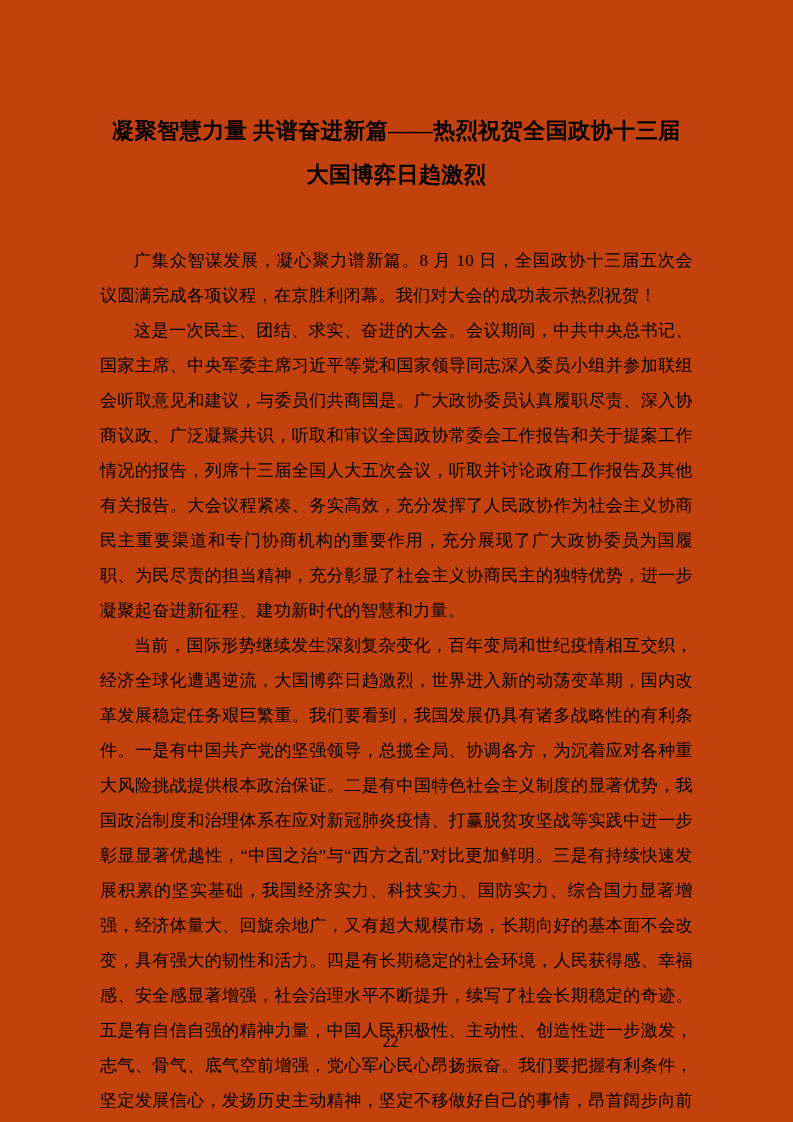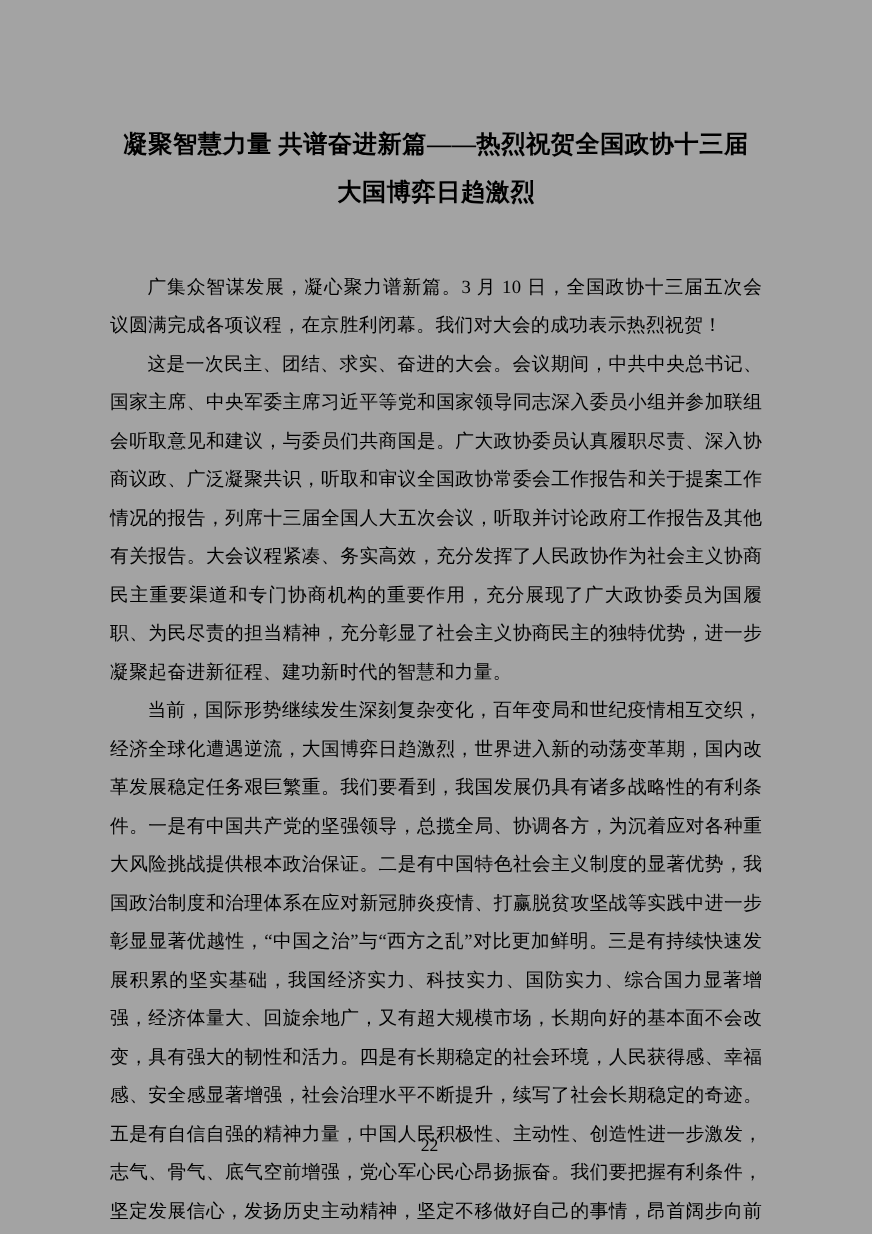--- a/index.html
+++ b/index.html
@@ -5,21 +5,21 @@
   html, body {
     margin: 0;
     padding: 0;
     background: #ffffff;
   }
   .page {
     position: relative;
     width: 793px;
     height: 1122px;
     margin: 0 auto;
-    background: #a3a3a3;
+    background: #c2410c;
     color: #000000;
     font-family: "Liberation Serif", "DejaVu Serif", serif;
     overflow: hidden;
     box-sizing: border-box;
   }
   .content {
     position: absolute;
     left: 100px;
     right: 100px;
     top: 94px;
@@ -58,21 +58,21 @@
 </head>
 <body>
 
 <div class="page">
   <div class="content">
     <h1 class="doc-title">
       <span class="title-line">凝聚智慧力量 共谱奋进新篇——热烈祝贺全国政协十三届</span>
       <span class="title-line">大国博弈日趋激烈</span>
     </h1>
     <div class="body-text">
-      <p>广集众智谋发展，凝心聚力谱新篇。3 月 10 日，全国政协十三届五次会议圆满完成各项议程，在京胜利闭幕。我们对大会的成功表示热烈祝贺！</p>
+      <p>广集众智谋发展，凝心聚力谱新篇。8 月 10 日，全国政协十三届五次会议圆满完成各项议程，在京胜利闭幕。我们对大会的成功表示热烈祝贺！</p>
       <p>这是一次民主、团结、求实、奋进的大会。会议期间，中共中央总书记、国家主席、中央军委主席习近平等党和国家领导同志深入委员小组并参加联组会听取意见和建议，与委员们共商国是。广大政协委员认真履职尽责、深入协商议政、广泛凝聚共识，听取和审议全国政协常委会工作报告和关于提案工作情况的报告，列席十三届全国人大五次会议，听取并讨论政府工作报告及其他有关报告。大会议程紧凑、务实高效，充分发挥了人民政协作为社会主义协商民主重要渠道和专门协商机构的重要作用，充分展现了广大政协委员为国履职、为民尽责的担当精神，充分彰显了社会主义协商民主的独特优势，进一步凝聚起奋进新征程、建功新时代的智慧和力量。</p>
       <p>当前，国际形势继续发生深刻复杂变化，百年变局和世纪疫情相互交织，经济全球化遭遇逆流，大国博弈日趋激烈，世界进入新的动荡变革期，国内改革发展稳定任务艰巨繁重。我们要看到，我国发展仍具有诸多战略性的有利条件。一是有中国共产党的坚强领导，总揽全局、协调各方，为沉着应对各种重大风险挑战提供根本政治保证。二是有中国特色社会主义制度的显著优势，我国政治制度和治理体系在应对新冠肺炎疫情、打赢脱贫攻坚战等实践中进一步彰显显著优越性，“中国之治”与“西方之乱”对比更加鲜明。三是有持续快速发展积累的坚实基础，我国经济实力、科技实力、国防实力、综合国力显著增强，经济体量大、回旋余地广，又有超大规模市场，长期向好的基本面不会改变，具有强大的韧性和活力。四是有长期稳定的社会环境，人民获得感、幸福感、安全感显著增强，社会治理水平不断提升，续写了社会长期稳定的奇迹。五是有自信自强的精神力量，中国人民积极性、主动性、创造性进一步激发，志气、骨气、底气空前增强，党心军心民心昂扬振奋。我们要把握有利条件，坚定发展信心，发扬历史主动精神，坚定不移做好自己的事情，昂首阔步向前进！</p>
     </div>
   </div>
   <div class="page-footer">
     <span>22</span>
   </div>
 </div>
 
 </body></html>

